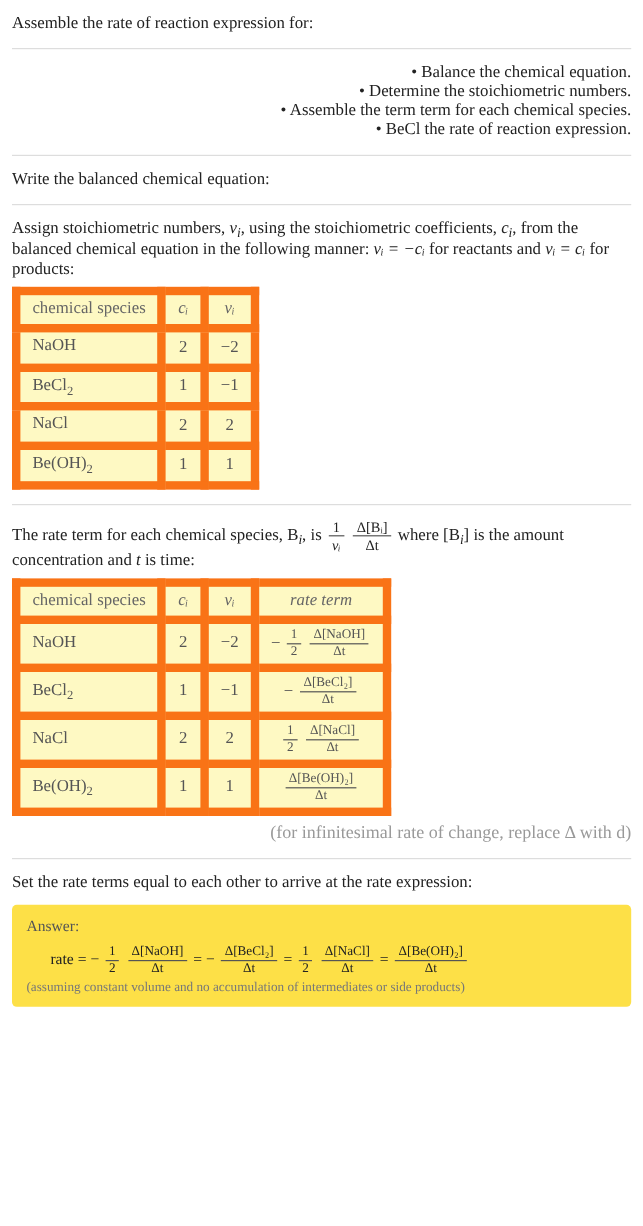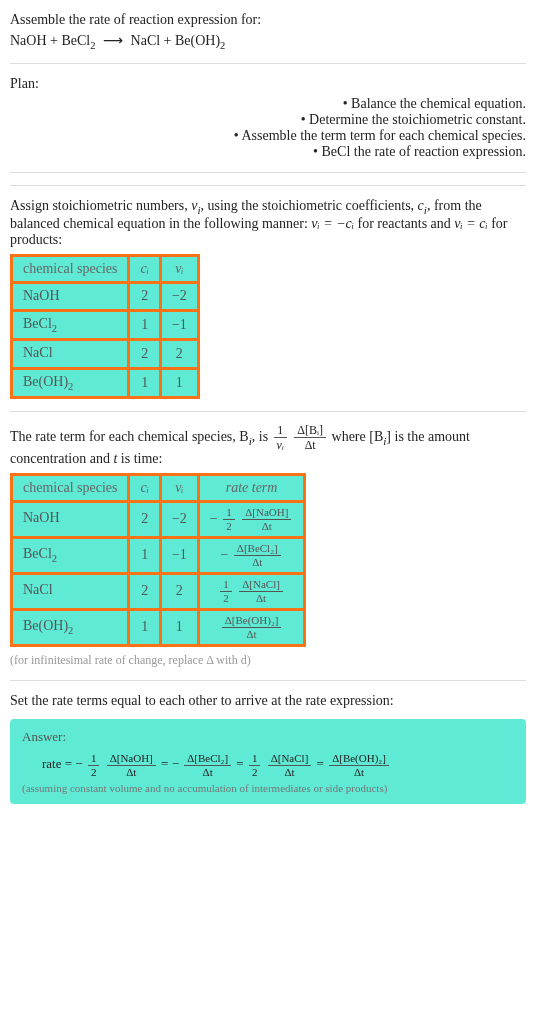--- a/index.html
+++ b/index.html
@@ -21,89 +21,85 @@
   .arrow { padding: 0 4px; }
   .italic { font-style: italic; }
   .plan ul { list-style: none; padding: 0; margin: 4px 0; text-align: right; }
   .plan li::before { content: "\2022  "; }
   table.stoich {
     border-collapse: collapse;
     margin: 6px 0;
     font-size: 14px;
   }
   table.stoich th, table.stoich td {
-    border: 3px solid #f97316;
+    border: 7px solid #f97316;
     padding: 4px 10px;
     text-align: center;
     color: #555;
-    background: #5eead4;
+    background: #fef9c3;
   }
   table.stoich th {
     color: #666;
     font-weight: normal;
     font-style: italic;
   }
   table.stoich td:first-child, table.stoich th:first-child {
     text-align: left;
     font-style: normal;
   }
   .hint {
-    font-size: 12px;
+    font-size: 15px;
     color: #999;
     margin-top: 4px;
+    text-align: right;
   }
   .frac {
     display: inline-block;
     text-align: center;
     vertical-align: middle;
     font-size: 12px;
     line-height: 1.0;
     margin: 0 2px;
   }
   .frac .num { display:block; border-bottom:1px solid #555; padding:0 3px 1px; }
   .frac .den { display:block; padding:1px 3px 0; }
   .frac.small { font-size: 11px; }
   .answer-box {
-    background: #5eead4;
+    background: #fde047;
     border-radius: 4px;
     padding: 10px 12px;
     margin-top: 10px;
   }
   .answer-box .lbl { font-size: 13px; color: #555; }
   .answer-box .rate { margin: 8px 0 4px 20px; font-size: 13px; }
   .answer-box .note { font-size: 11px; color: #777; }
   .math-sub { font-style: italic; font-size: 0.8em; }
 </style>
 </head>
 <body>
 
 <div>
   <div class="eqline">Assemble the rate of reaction expression for:</div>
-  <div class="eqline">
-    <span>NaOH + BeCl</span><sub>2</sub>
-    <span class="arrow">⟶</span>
-    <span>NaCl + Be(OH)</span><sub>2</sub>
-  </div>
 </div>
 
 <hr class="sep">
 
 <div class="plan">
-  <div>Plan:</div>
   <ul>
     <li>Balance the chemical equation.</li>
-    <li>Determine the stoichiometric constant.</li>
+    <li>Determine the stoichiometric numbers.</li>
     <li>Assemble the term term for each chemical species.</li>
     <li>BeCl the rate of reaction expression.</li>
   </ul>
 </div>
 
 <hr class="sep">
 
 <div>
+  <div class="eqline">Write the balanced chemical equation:</div>
 </div>
 
 <hr class="sep">
 
 <div>
   <span>Assign stoichiometric numbers, </span><span class="italic">ν</span><sub class="math-sub">i</sub><span>, using the stoichiometric coefficients, </span><span class="italic">c</span><sub class="math-sub">i</sub><span>, from the balanced chemical equation in the following manner: </span><span class="italic">νᵢ = −cᵢ</span><span> for reactants and </span><span class="italic">νᵢ = cᵢ</span><span> for products:</span>
 </div>
 
 <table class="stoich">
   <tbody>

